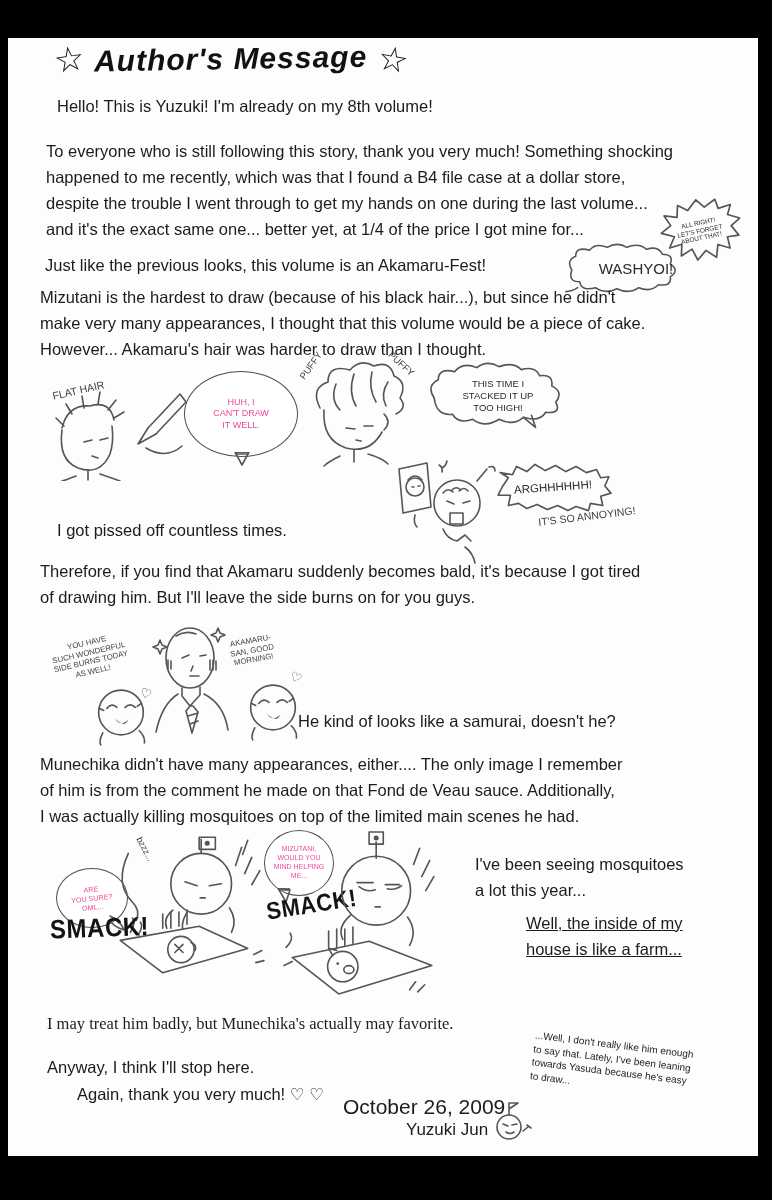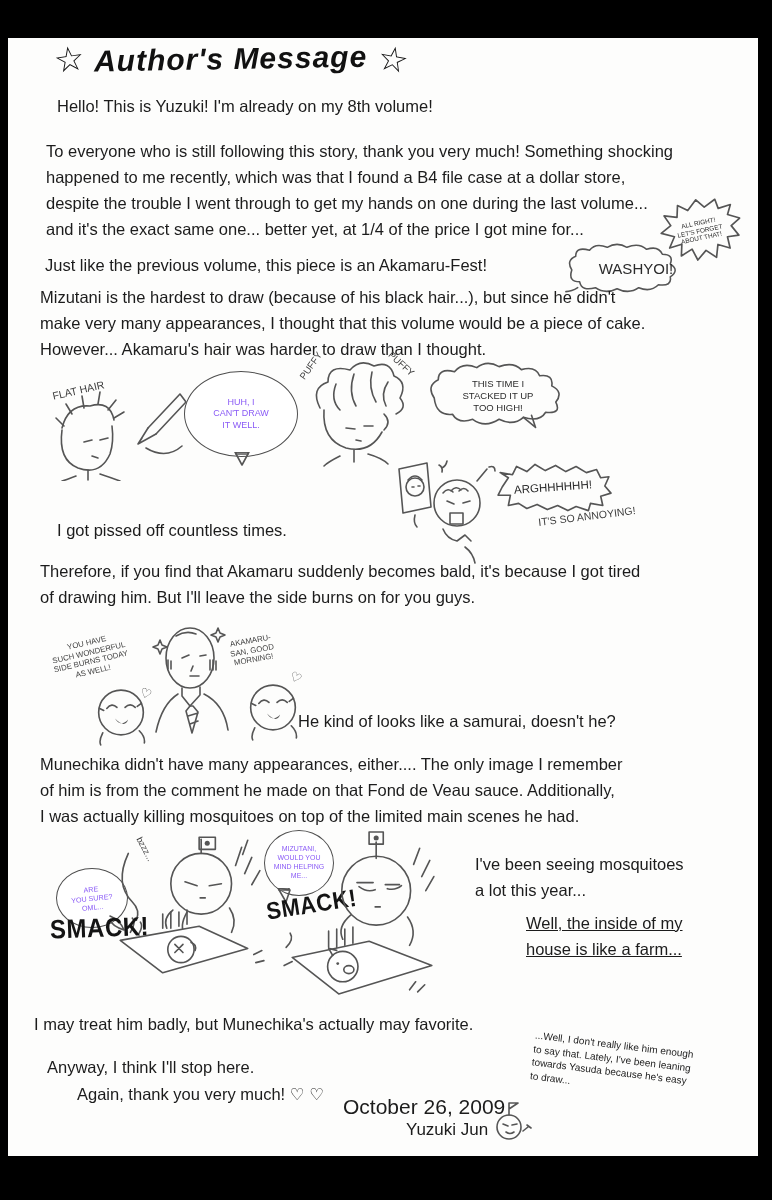--- a/index.html
+++ b/index.html
@@ -7,21 +7,21 @@
        font-family:"Liberation Sans",sans-serif;}
   .page{position:absolute;left:8px;top:38px;width:750px;height:1118px;
         background:#fdfdfc;overflow:hidden;}
   .txt{position:absolute;white-space:pre-line;color:#1c1c1c;}
   .body{font-size:16.5px;line-height:26px;letter-spacing:0;}
   .title-row{position:absolute;left:46px;top:4px;display:flex;align-items:center;gap:10px;color:#111;}
   .title-star{font-size:34px;line-height:34px;transform:rotate(-8deg);}
   .title-star.r{transform:rotate(10deg);}
   .title-text{font-style:italic;font-weight:bold;font-size:30px;letter-spacing:1px;transform:rotate(-1deg);}
   .bubble{position:absolute;border:1.6px solid #4f4f4f;border-radius:50%;background:#fff;
-          display:flex;align-items:center;justify-content:center;text-align:center;color:#8b5cf6;}
+          display:flex;align-items:center;justify-content:center;text-align:center;color:#ec4899;}
   .bubwrap{position:absolute;display:flex;align-items:center;justify-content:center;text-align:center;color:#2b2b2b;}
   .bubwrap>svg{position:absolute;inset:0;width:100%;height:100%;}
   .bubwrap>div{position:relative;z-index:1;white-space:pre-line;}
   svg.doodle *{stroke:#555;fill:none;stroke-width:1.6;stroke-linecap:round;stroke-linejoin:round;}
   svg.doodle .fill{fill:#555;stroke:none;}
   svg.doodle .paper{fill:#fff;}
   .label{position:absolute;white-space:pre-line;color:#3e3e3e;text-align:center;}
   .smack{position:absolute;font-weight:bold;color:#141414;letter-spacing:0.5px;white-space:nowrap;}
   .heart{position:absolute;color:#4a4a4a;font-size:13px;font-family:"DejaVu Sans",sans-serif;}
 </style>
@@ -44,21 +44,21 @@
 
   <div class="bubwrap" style="left:650px;top:160px;width:84px;height:64px;transform:rotate(-8deg);">
     <svg class="doodle" viewBox="0 0 80 60">
       <polygon points="40,1 47,9 58,3 60,12 72,10 68,19 79,24 70,30 76,40 65,40 66,51 55,46 52,58 43,50 34,58 30,47 19,52 21,41 9,43 15,33 3,28 13,22 8,12 20,15 22,4 31,10" fill="#fff"></polygon>
     </svg>
     <div style="font-size:6.4px;line-height:7.6px;transform:rotate(-4deg);">ALL RIGHT!
 LET'S FORGET
 ABOUT THAT!</div>
   </div>
 
-  <div class="txt body" style="left:37px;top:214px;">Just like the previous volume, this piece is an Akamaru-Fest!</div>
+  <div class="txt body" style="left:37px;top:214px;">Just like the previous looks, this volume is an Akamaru-Fest!</div>
 
   <div class="bubwrap" style="left:550px;top:202px;width:128px;height:56px;">
     <svg class="doodle" viewBox="0 0 130 56">
       <path d="M14,30 Q8,20 18,16 Q18,6 32,10 Q38,2 50,7 Q60,1 70,7 Q82,2 90,9 Q102,5 106,14 Q118,14 114,24 Q124,30 114,37 Q116,47 102,45 Q94,53 82,48 Q72,55 60,49 Q48,55 38,48 Q24,52 22,42 Q10,42 14,30 Z" fill="#fff"></path>
       <path d="M20,48 q-6,4 -12,4"></path>
     </svg>
     <div style="font-size:15px;margin-left:28px;">WASHYOI!</div>
   </div>
 
   <div class="txt body" style="left:32px;top:246px;">Mizutani is the hardest to draw (because of his black hair...), but since he didn't
@@ -219,21 +219,21 @@
       <circle cx="57" cy="132" r="1.4" class="fill"></circle>
     <path d="M48,100 v16 M56,98 v18 M64,98 v16 M72,96 v16"></path>
     <path d="M6,116 q8,-8 4,-14 M4,134 l8,-4 M128,158 l6,-8 M136,160 l7,-7"></path>
   </svg>
 
   <div class="txt body" style="left:467px;top:813px;">I've been seeing mosquitoes
 a lot this year...</div>
   <div class="txt body" style="left:518px;top:872px;text-decoration:underline;">Well, the inside of my
 house is like a farm...</div>
 
-  <div class="txt body" style="left:26px;top:973px;">I may treat him badly, but Munechika's actually may favorite.</div>
+  <div class="txt body" style="left:39px;top:973px;font-family:Liberation Serif, serif;">I may treat him badly, but Munechika's actually may favorite.</div>
   <div class="txt body" style="left:69px;top:1043px;">Again, thank you very much! ♡ ♡</div>
   <div class="txt body" style="left:39px;top:1016px;">Anyway, I think I'll stop here.</div>
   <div class="txt" style="left:524px;top:1000px;font-size:10px;line-height:13.5px;transform:rotate(7deg);">...Well, I don't really like him enough
 to say that. Lately, I've been leaning
 towards Yasuda because he's easy
 to draw...</div>
   <div class="txt" style="left:335px;top:1057px;font-size:21px;">October 26, 2009</div>
   <div class="txt" style="left:398px;top:1082px;font-size:17px;">Yuzuki Jun</div>
   <svg class="doodle" style="position:absolute;left:484px;top:1058px;" width="40" height="47" viewBox="0 0 40 45">
     <circle cx="17" cy="30" r="12"></circle>

